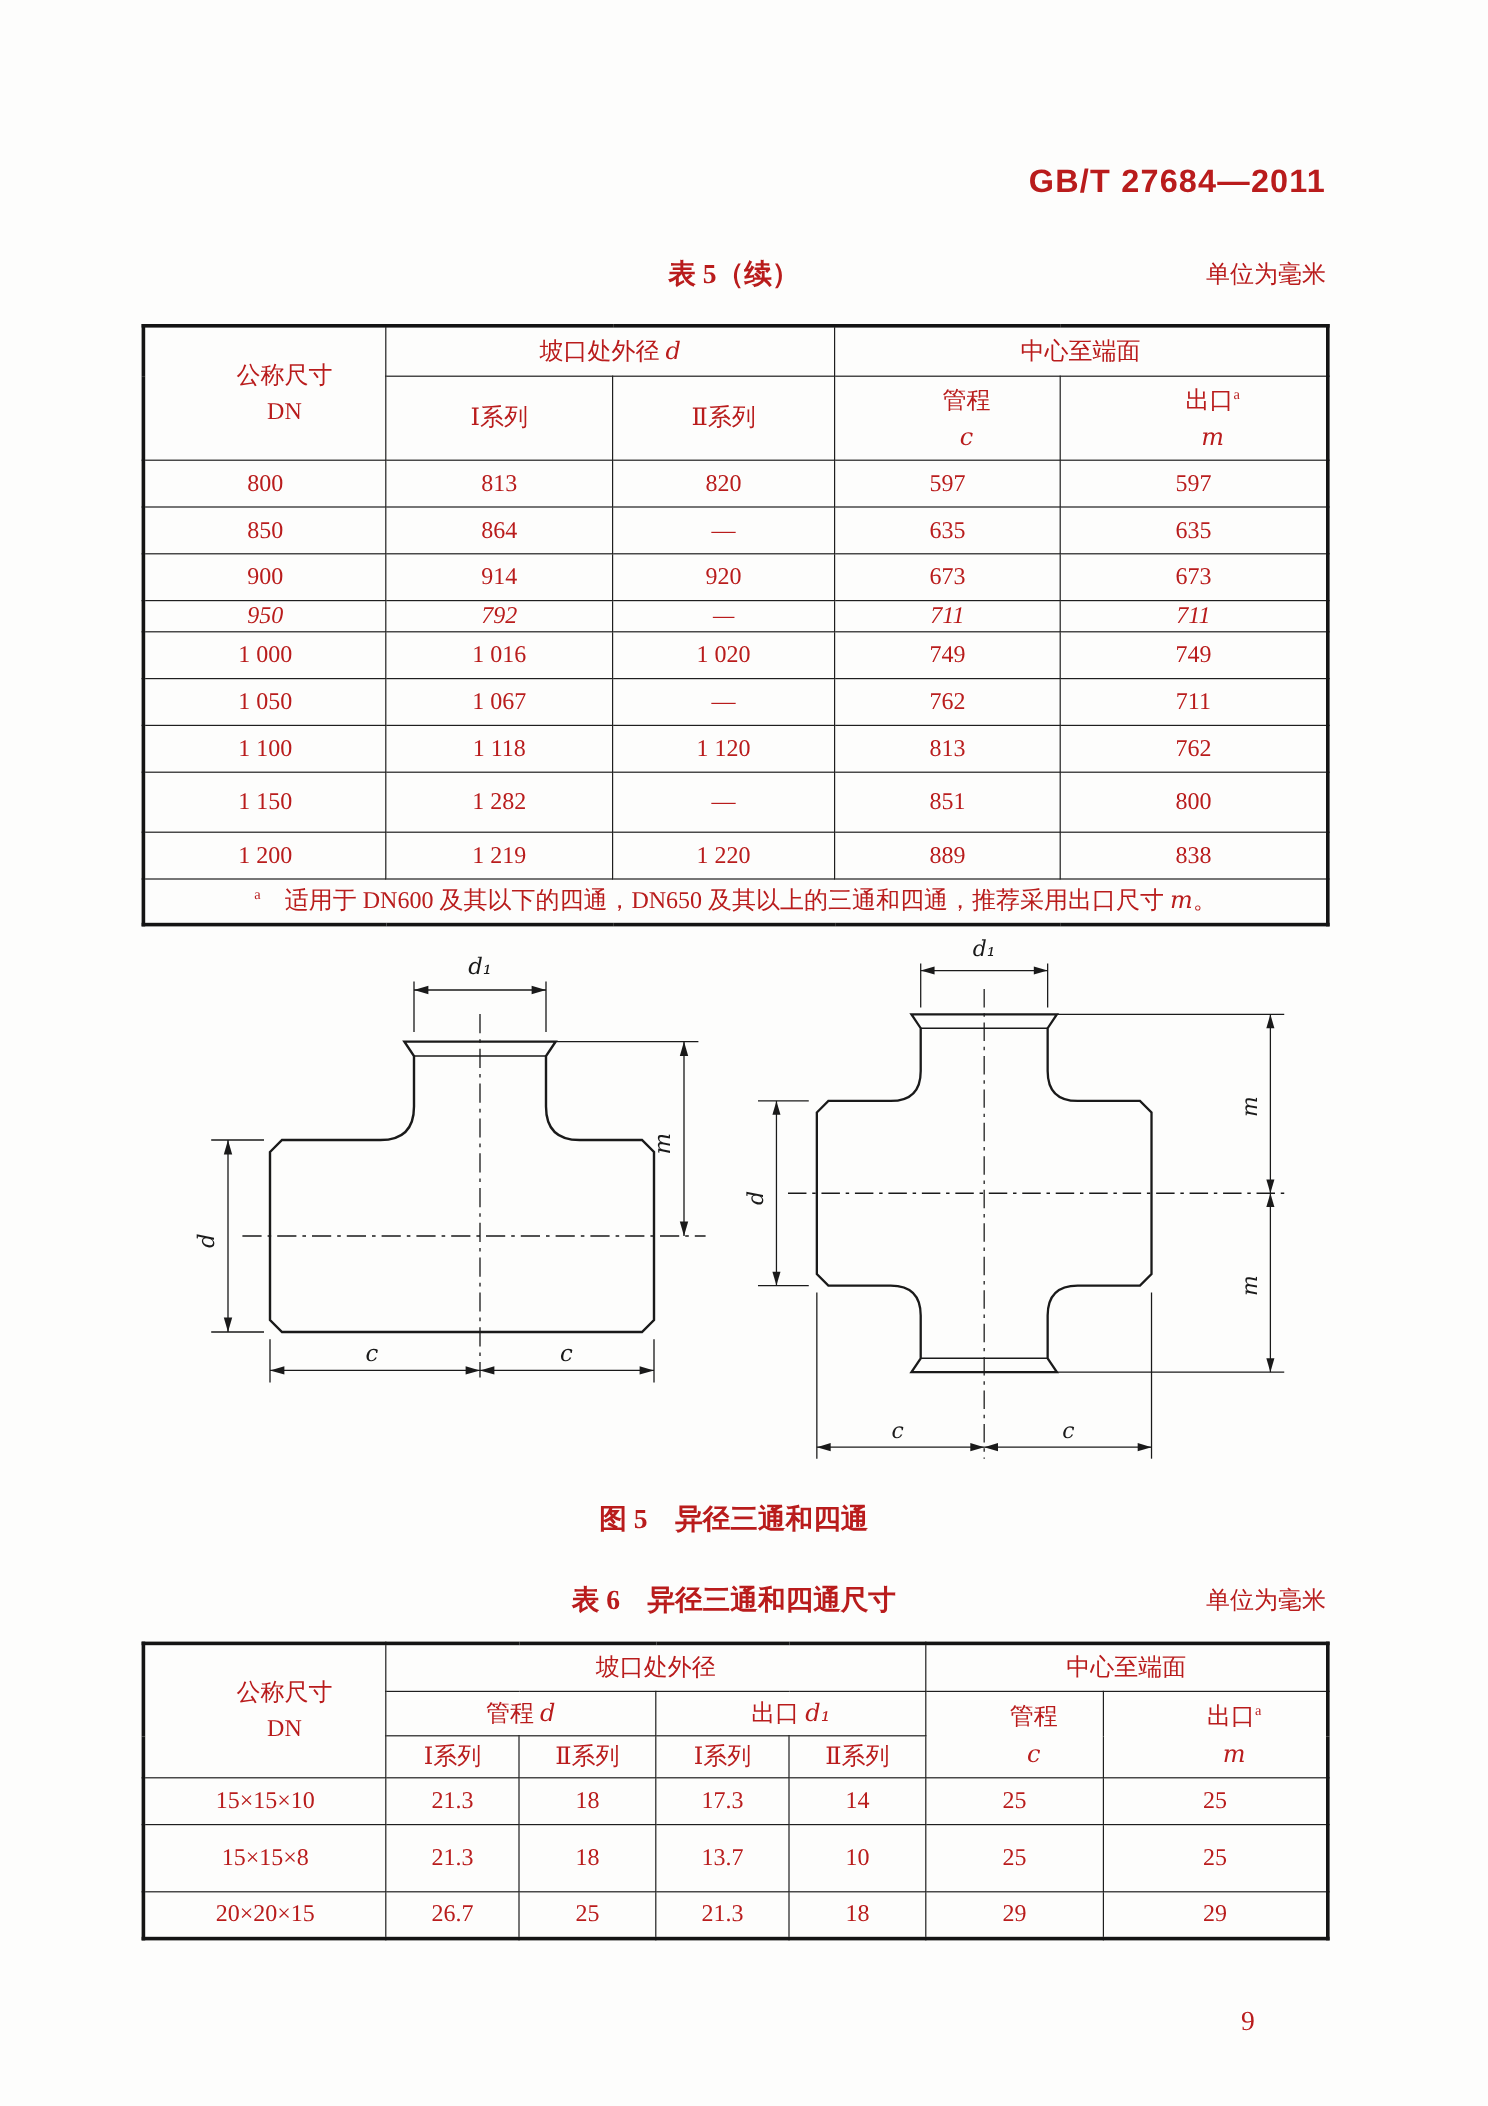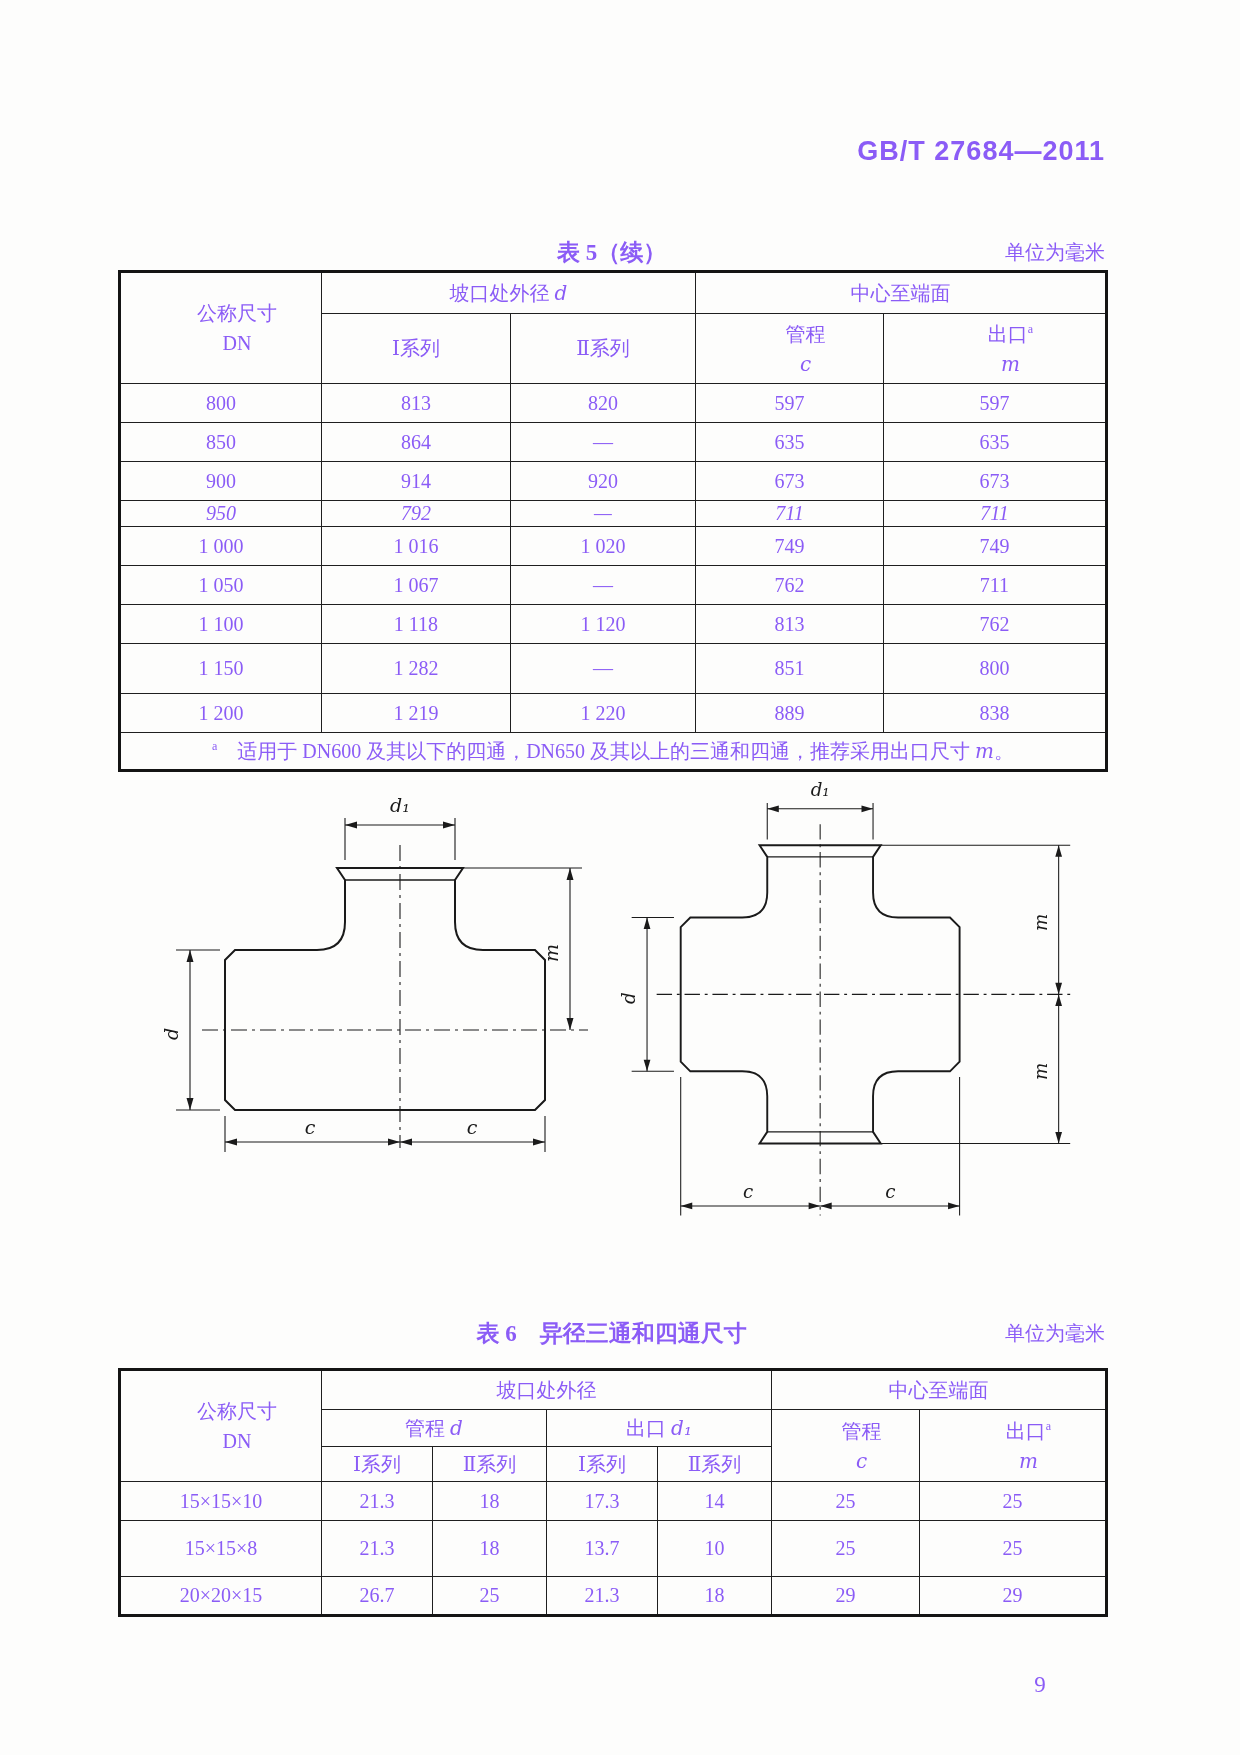--- a/index.html
+++ b/index.html
@@ -1,18 +1,18 @@
 <!DOCTYPE html>
 <html><head>
 <meta charset="utf-8">
 <style>
   html,body { margin:0; padding:0; background:#e8e8e8; }
   .page {
     position:relative; width:1240px; height:1755px; background:#fdfdfc;
-    font-family:"Liberation Serif","DejaVu Serif",serif; color:#8b5cf6;
+    font-family:"Liberation Serif","DejaVu Serif",serif; color:#b91c1c;
     overflow:hidden; margin:0 auto;
   }
   .gbt-header {
     position:absolute; top:136px; left:0; width:1105px; text-align:right;
     font-size:27px; font-weight:bold; letter-spacing:1px;
     font-family:"Liberation Sans","DejaVu Sans",sans-serif;
   }
   .caption-row { position:absolute; left:118px; width:987px; height:30px; }
   .caption-center { position:absolute; left:0; width:100%; text-align:center; font-size:23px; font-weight:bold; }
   .unit-note { position:absolute; right:0; top:2px; font-size:20px; font-weight:normal; }
@@ -43,21 +43,21 @@
   .cl      { fill:none; stroke:#1a1a1a; stroke-width:1.1; stroke-dasharray:16 5 3 5; }
   .ah      { fill:#1a1a1a; stroke:none; }
 </style>
 </head>
 <body>
 
 <div class="page">
 
   <div class="gbt-header">GB/T 27684—2011</div>
 
-  <div class="caption-row" style="top:213px;margin-top:24px;">
+  <div class="caption-row" style="top:213px;">
     <div class="caption-center">表 5（续）</div>
     <div class="unit-note">单位为毫米</div>
   </div>
 
   <div class="tbl-wrap" style="top:270px;">
     <table class="tbl">
       <colgroup>
         <col style="width:202px">
           <col style="width:189px">
           <col style="width:185px">
@@ -243,20 +243,21 @@
       <line class="dim" x1="210" y1="445" x2="355" y2="445"></line>
       <polygon class="ah" points="65,445 77,441.5 77,448.5"></polygon>
       <polygon class="ah" points="210,445 198,441.5 198,448.5"></polygon>
       <polygon class="ah" points="210,445 222,441.5 222,448.5"></polygon>
       <polygon class="ah" points="355,445 343,441.5 343,448.5"></polygon>
       <text x="135" y="437" text-anchor="middle">c</text>
       <text x="283" y="437" text-anchor="middle">c</text>
     </svg>
   </div>
 
+  <div class="fig-caption" style="top:1250px;">图 5　异径三通和四通</div>
 
   <div class="caption-row" style="top:1318px;">
     <div class="caption-center">表 6　异径三通和四通尺寸</div>
     <div class="unit-note">单位为毫米</div>
   </div>
 
   <div class="tbl-wrap" style="top:1368px;">
     <table class="tbl">
       <colgroup>
         <col style="width:202px">

